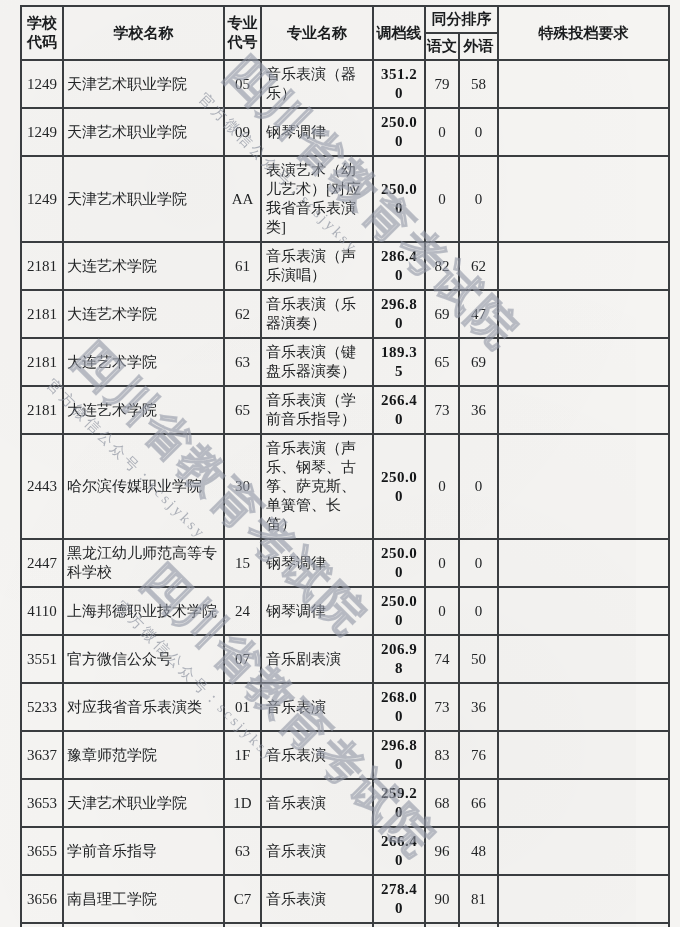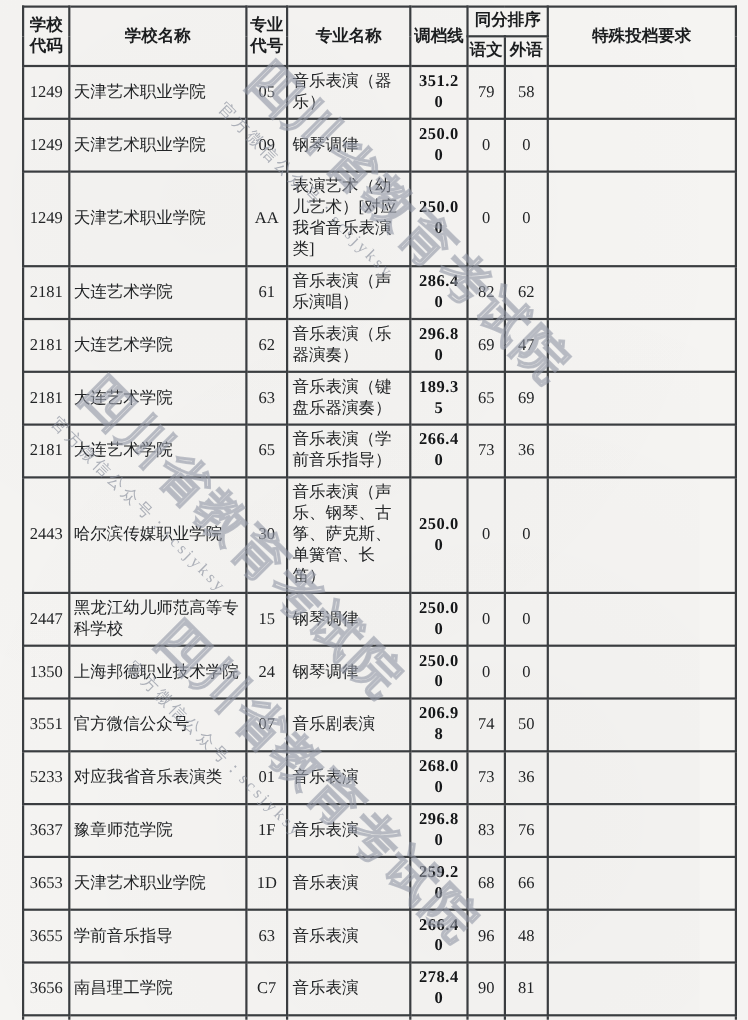--- a/index.html
+++ b/index.html
@@ -194,21 +194,21 @@
           <td class="c">2447</td>
           <td class="l">黑龙江幼儿师范高等专科学校</td>
           <td class="c">15</td>
           <td class="l mj">钢琴调律</td>
           <td class="c cutoff">250.00</td>
           <td class="c">0</td>
           <td class="c">0</td>
           <td class="l"></td>
         </tr>
         <tr>
-          <td class="c">1350</td>
+          <td class="c">4110</td>
           <td class="l">上海邦德职业技术学院</td>
           <td class="c">24</td>
           <td class="l mj">钢琴调律</td>
           <td class="c cutoff">250.00</td>
           <td class="c">0</td>
           <td class="c">0</td>
           <td class="l"></td>
         </tr>
         <tr>
           <td class="c">3551</td>

